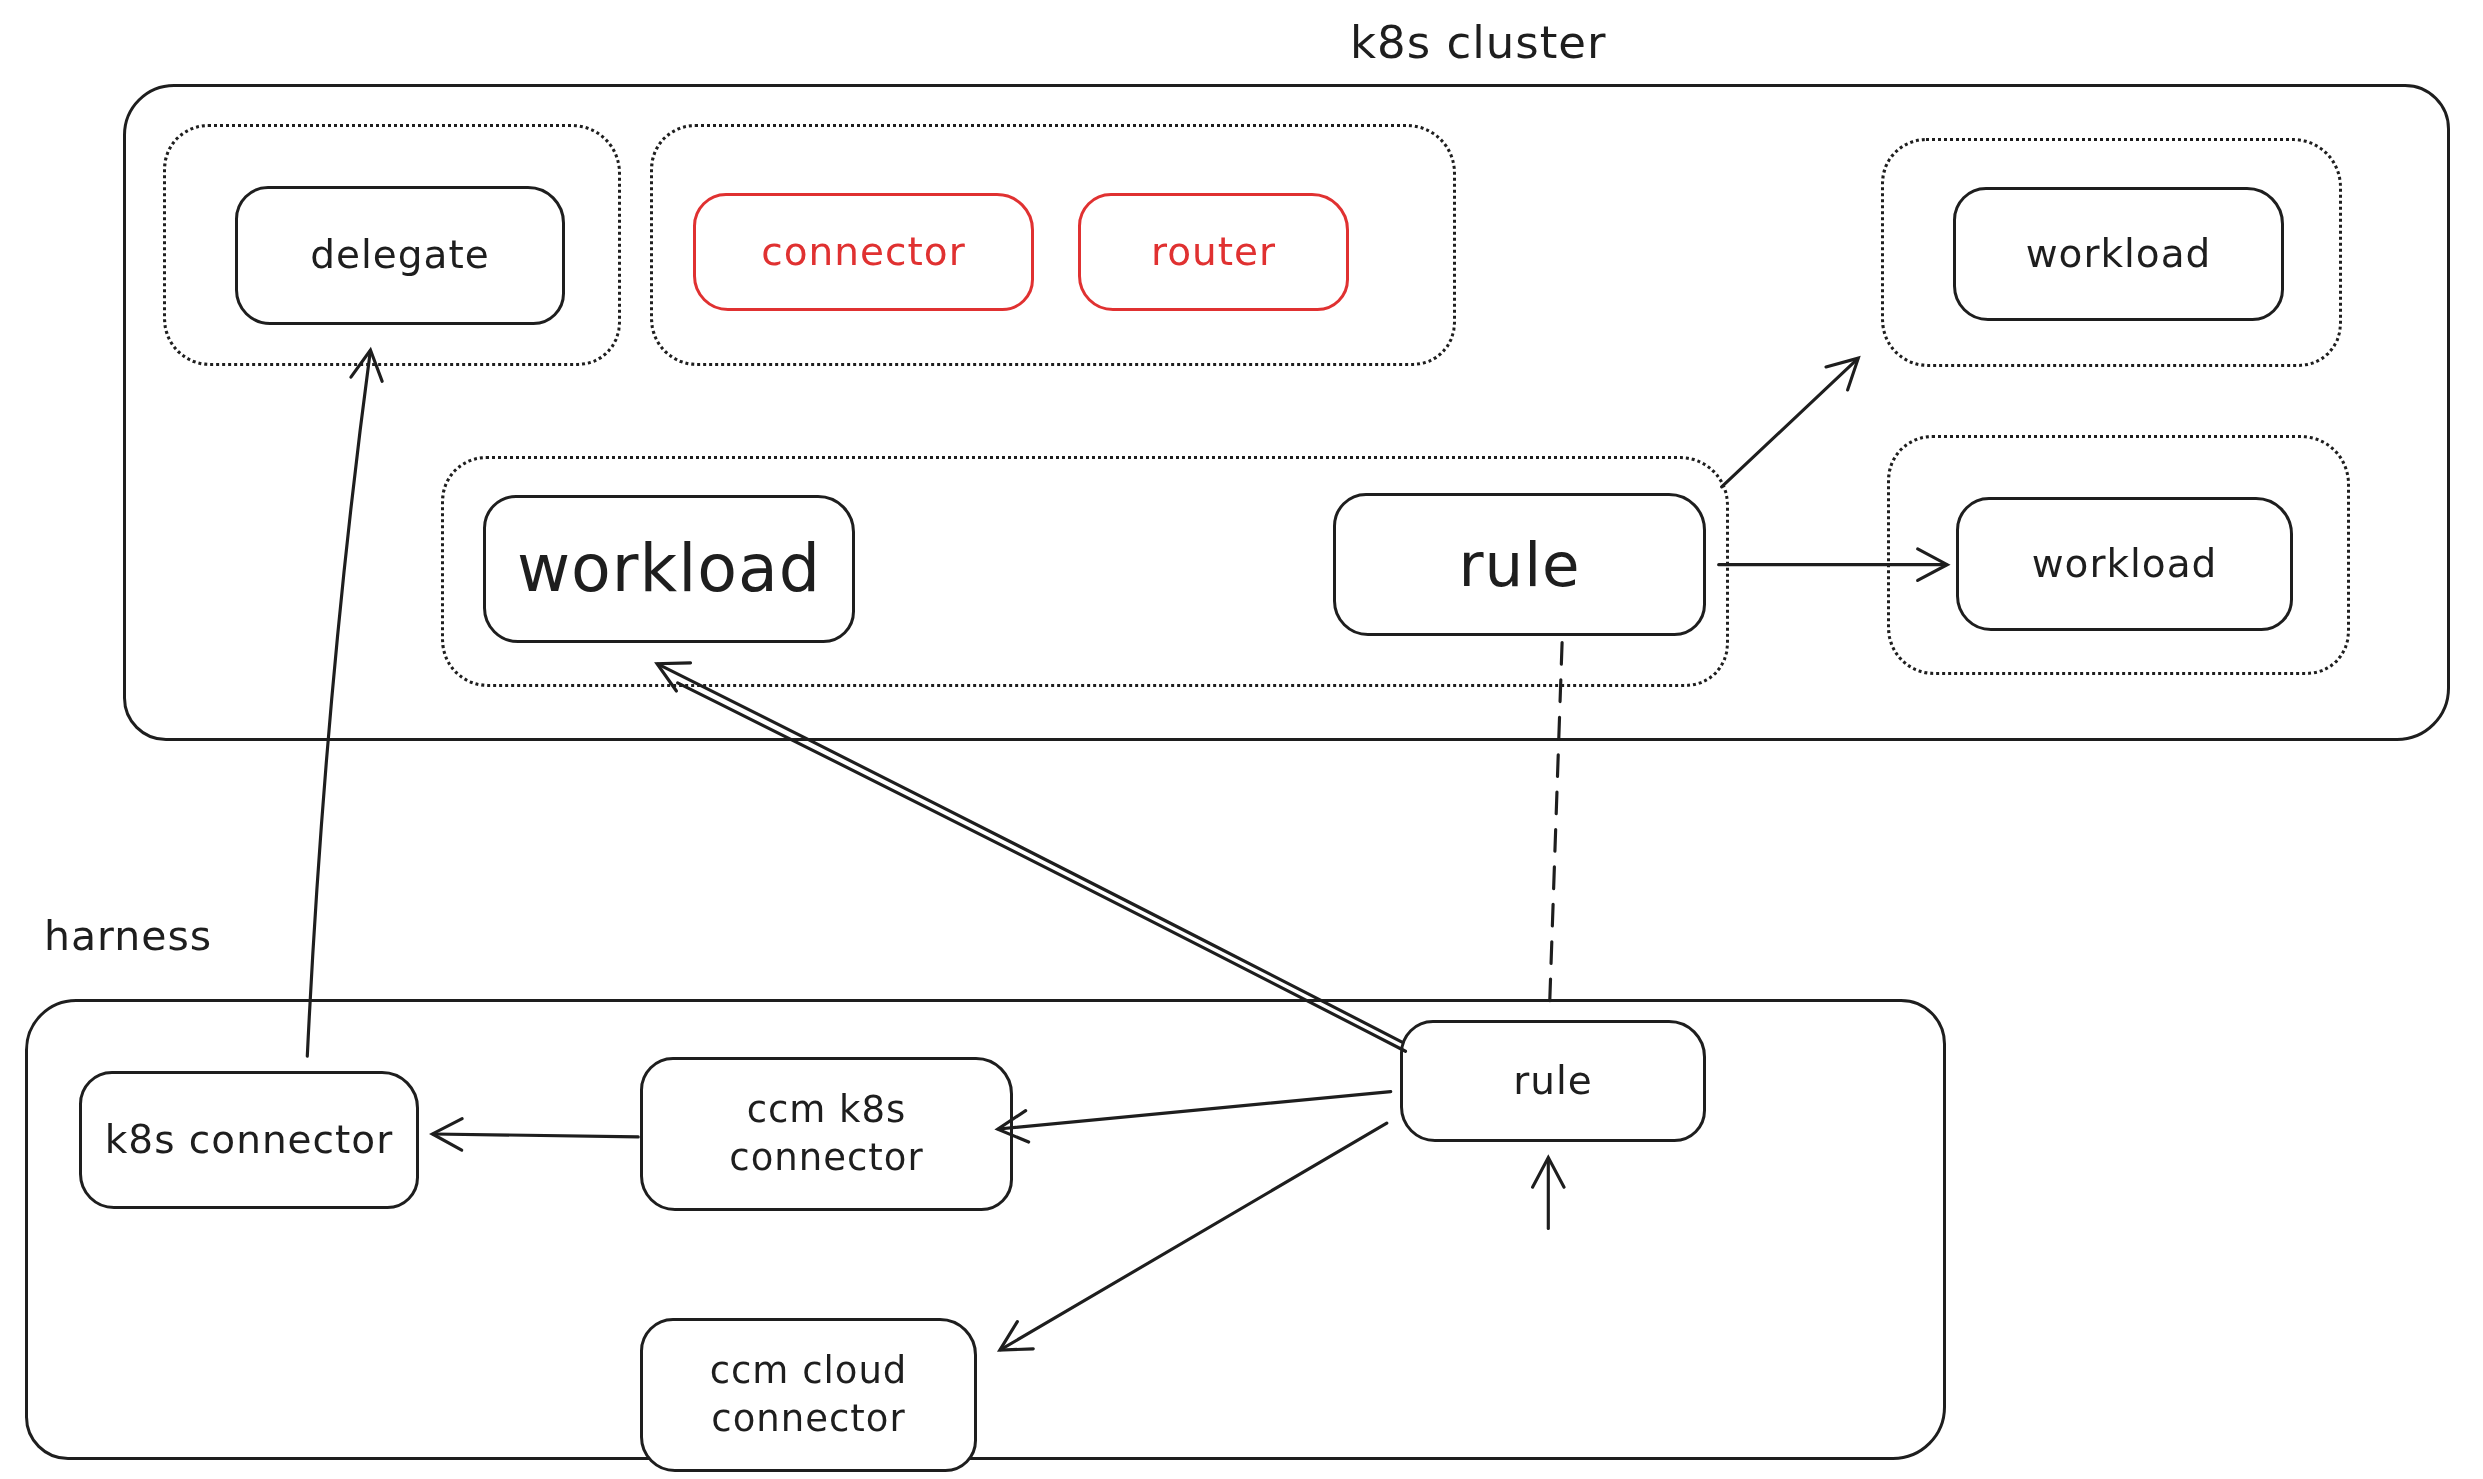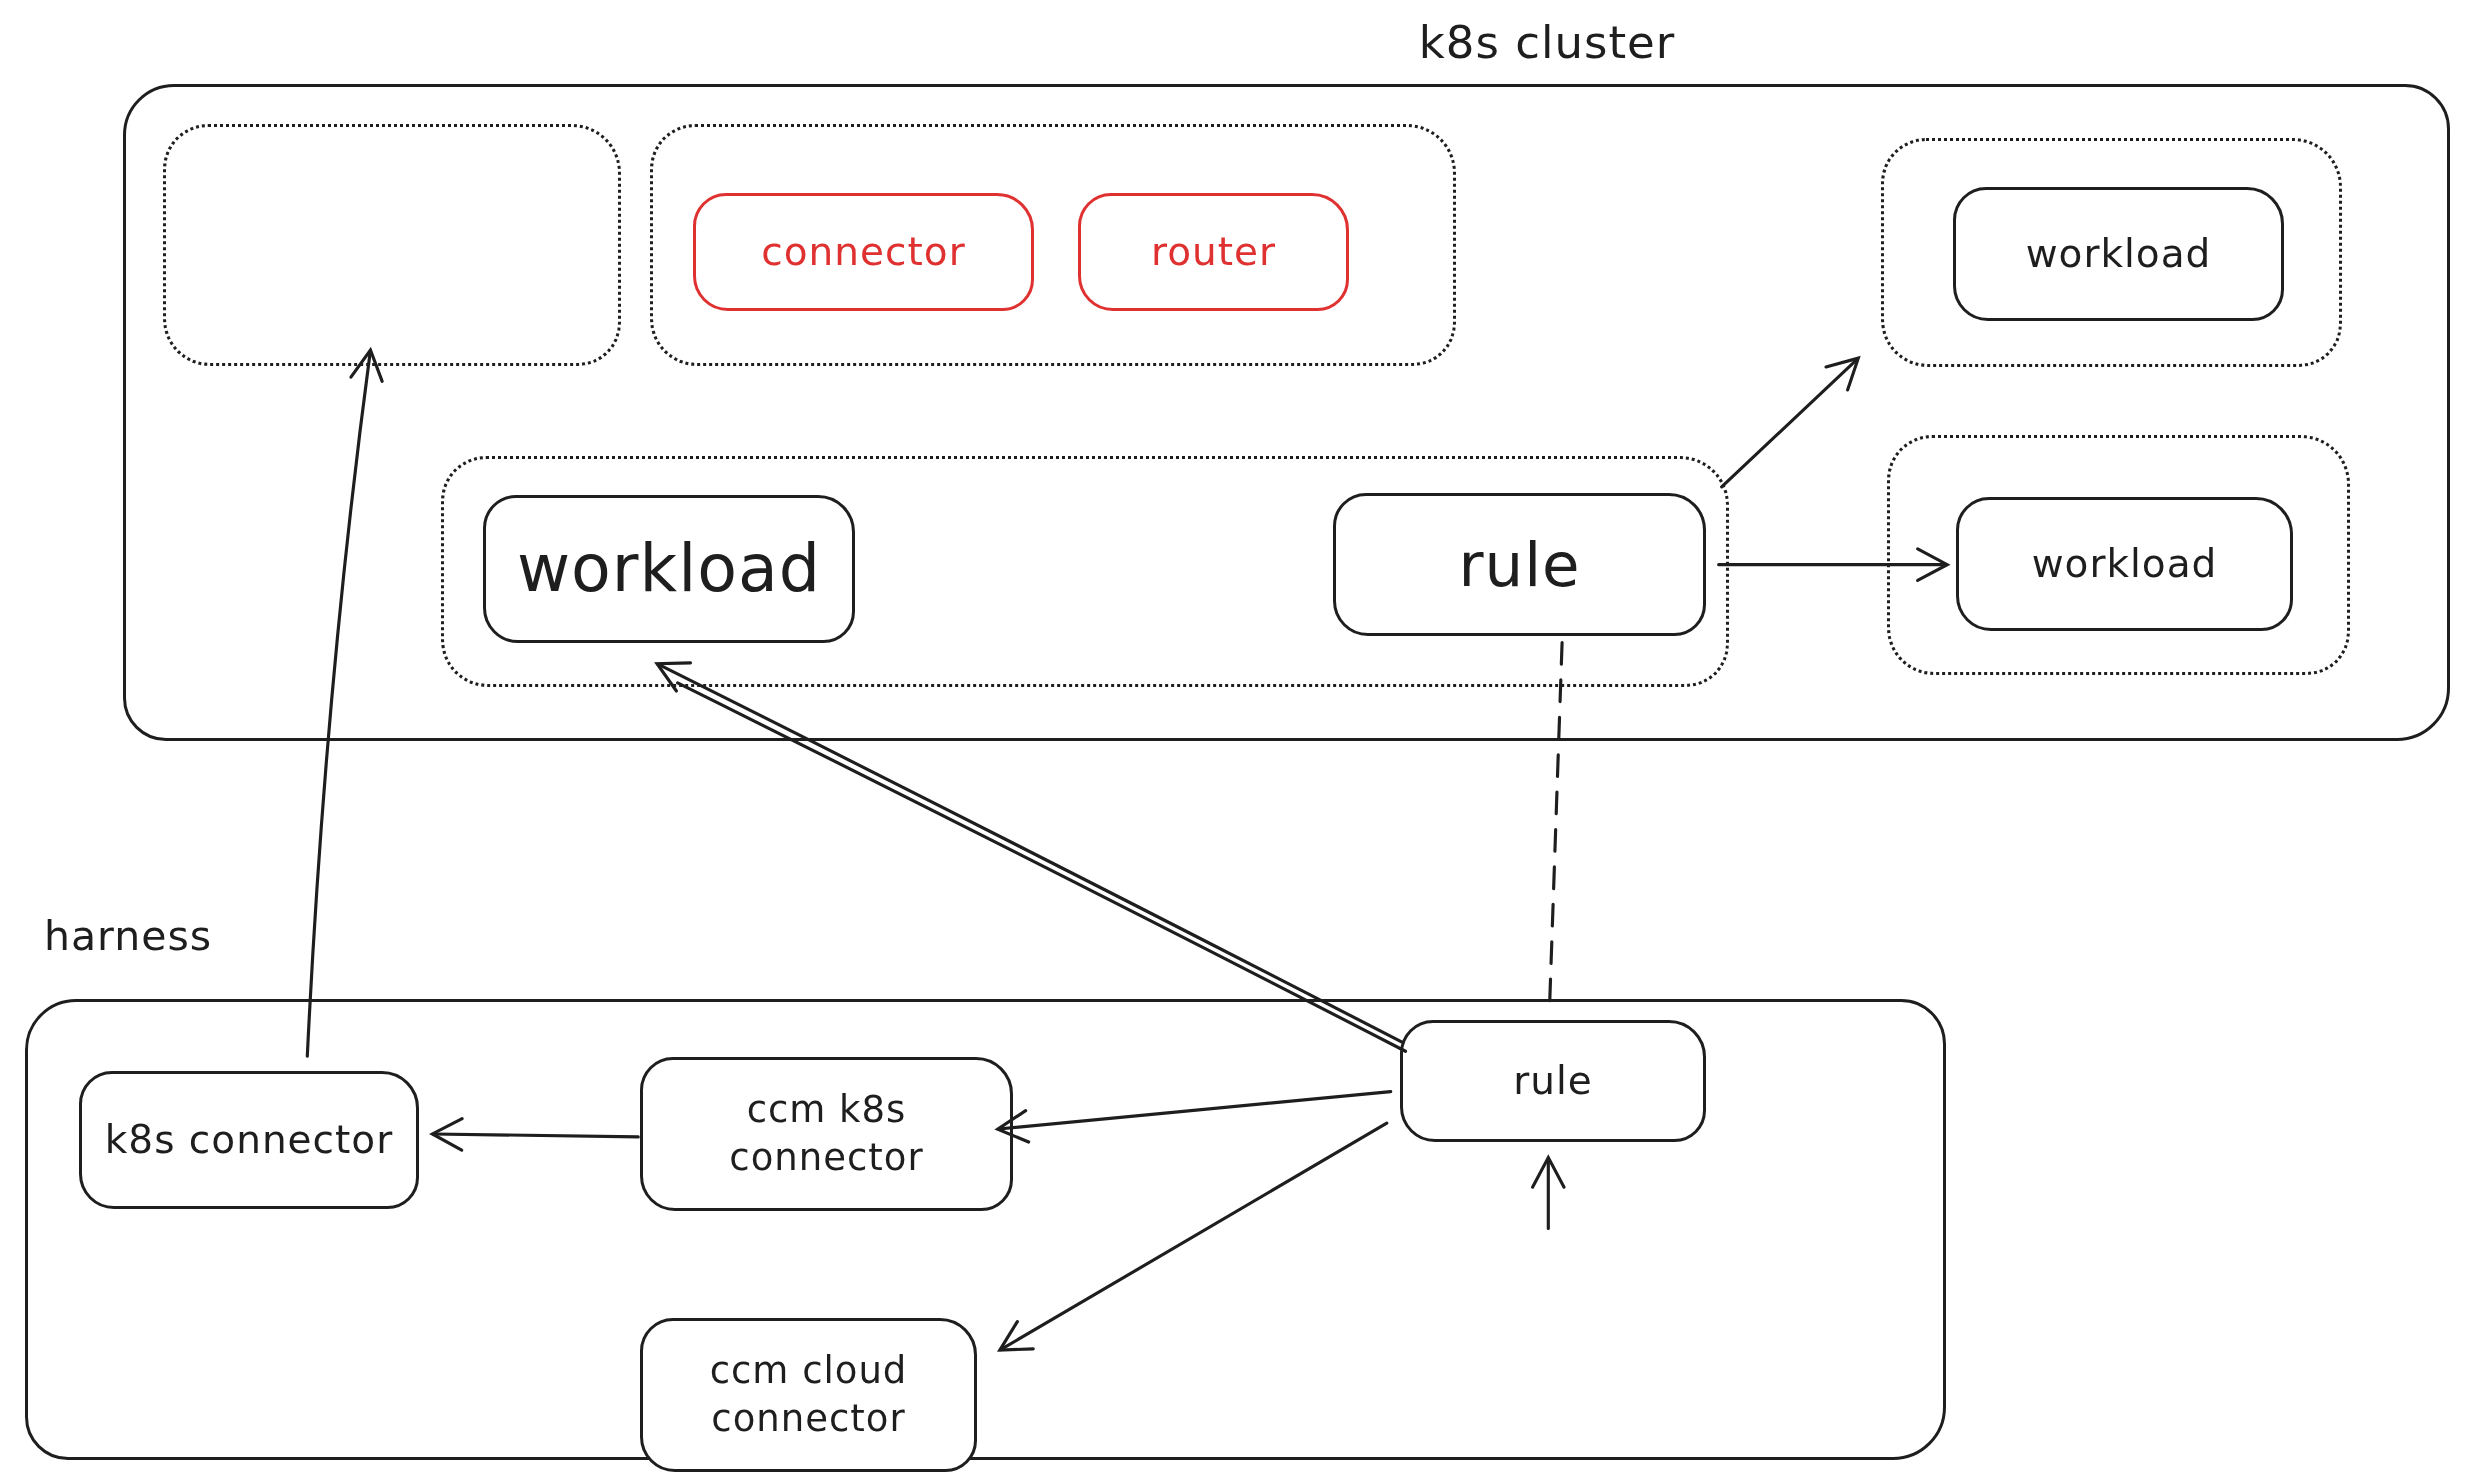--- a/index.html
+++ b/index.html
@@ -68,21 +68,21 @@
   .rule-h     { left: 1400px; top: 1020px; width: 306px; height: 122px; }
   .schedule   { left: 1394px; top: 1239px; width: 340px; height: 160px; font-size: 35px; }
 
   
   .free-label {
     font-size: 43px;
     letter-spacing: 1px;
     color: #1e1e1e;
     white-space: nowrap;
   }
-  .title-k8s     { left: 1350px; top: 15.8px;  width: 394px; text-align: center; font-size: 45px; }
+  .title-k8s     { left: 1350px; top: 15.8px;  width: 394px; font-size: 45px; }
   .harness-label { left: 44px;   top: 912px; font-size: 41px; }
 
   
   #edges {
     position: absolute;
     left: 0; top: 0;
     width: 2483px;
     height: 1480px;
     pointer-events: none;
   }
@@ -100,20 +100,23 @@
 
   <div class="abs free-label title-k8s">k8s cluster</div>
   <div class="abs frame k8s-cluster"></div>
 
   <div class="abs zone delegate-zone"></div>
   <div class="abs zone ctrl-zone"></div>
   <div class="abs zone wl1-zone"></div>
   <div class="abs zone wl2-zone"></div>
   <div class="abs zone mid-zone"></div>
 
+  <div class="abs node delegate">
+    <span>delegate</span>
+  </div>
   <div class="abs node red controller">
     <span>connector</span>
   </div>
   <div class="abs node red router">
     <span>router</span>
   </div>
   <div class="abs node wl1">
     <span>workload</span>
   </div>
   <div class="abs node wl2">

